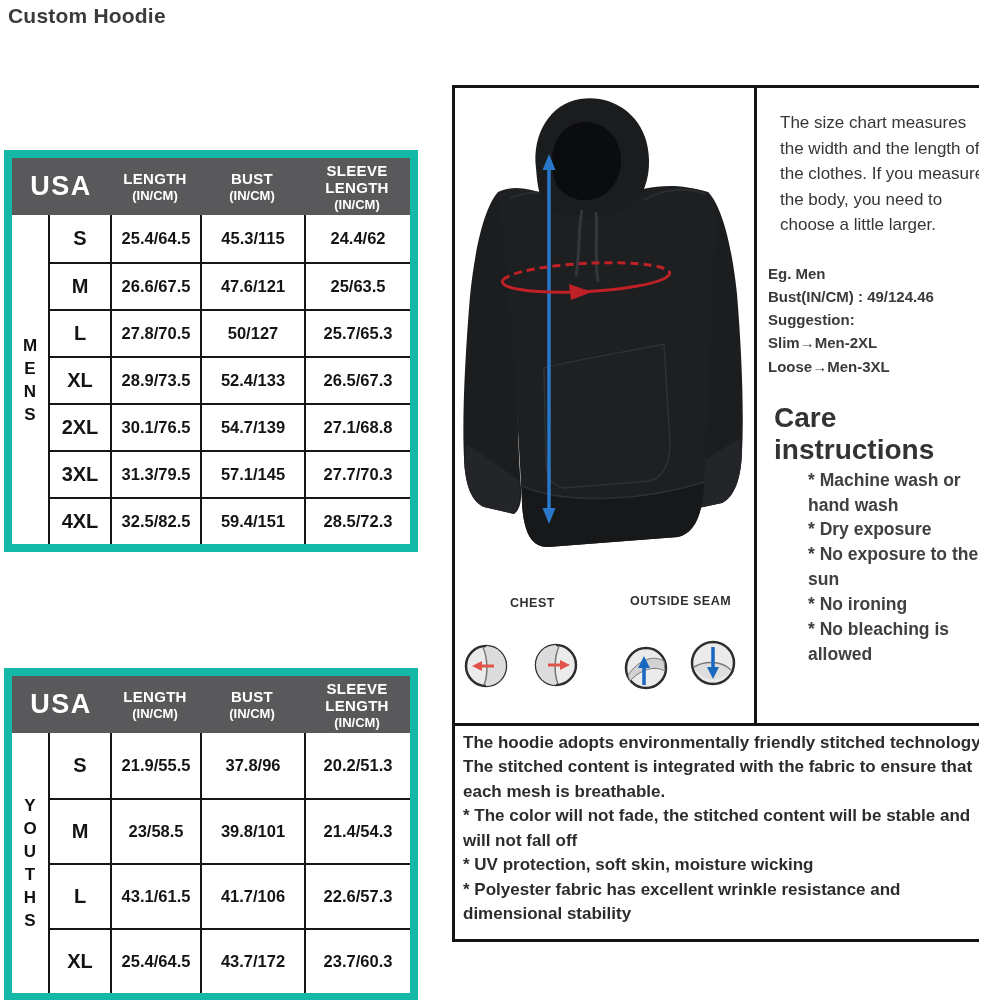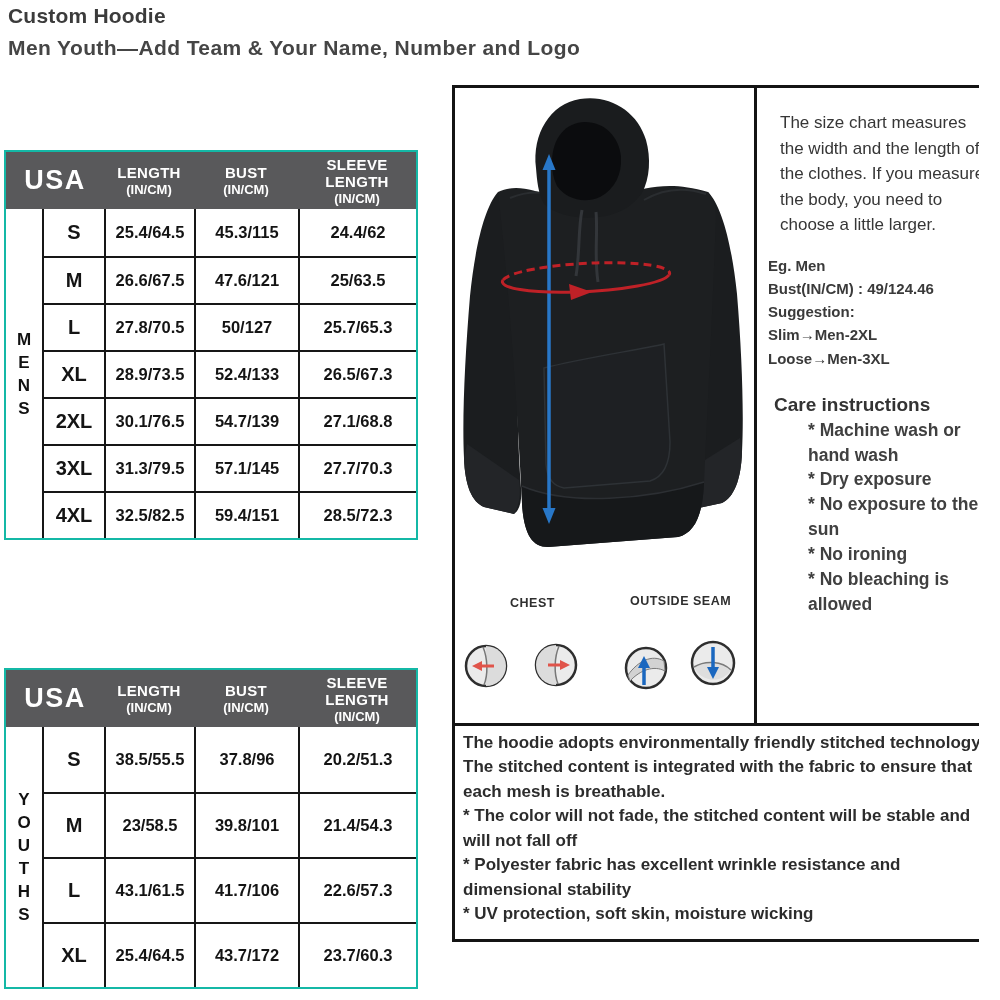--- a/index.html
+++ b/index.html
@@ -2,21 +2,21 @@
 <html><head>
 <meta charset="utf-8">
 <style>
   html,body{margin:0;padding:0;background:#fff;}
   .canvas{position:relative;width:979px;height:1000px;overflow:hidden;background:#ffffff;
           font-family:"Liberation Sans",sans-serif;color:#222;}
   
   .page-title{position:absolute;left:8px;top:4px;font-size:21px;font-weight:700;color:#3b3b3b;letter-spacing:.2px;}
   .page-subtitle{position:absolute;left:8px;top:36px;font-size:21px;font-weight:600;color:#454545;letter-spacing:.4px;}
   
-  .size-table{position:absolute;left:4px;width:414px;border:2px solid #14b8a6;background:#fff;box-sizing:border-box;}
+  .size-table{position:absolute;left:4px;width:414px;border:8px solid #14b8a6;background:#fff;box-sizing:border-box;}
   .size-table.mens{top:150px;}
   .size-table.youths{top:668px;}
   .thead{display:grid;grid-template-columns:98px 90px 104px 1fr;height:57px;background:#59595b;}
   .hc{display:flex;flex-direction:column;align-items:center;justify-content:center;color:#fff;text-align:center;}
   .hc .main{font-size:15px;font-weight:700;letter-spacing:.3px;}
   .hc .unit{font-size:13px;font-weight:700;margin-top:1px;}
   .hc.usa .main{font-size:27px;letter-spacing:1.5px;}
   .tbody{display:flex;}
   .glabel{width:36px;border-right:2px solid #161616;display:flex;align-items:center;justify-content:center;
           font-weight:700;font-size:17px;line-height:23px;white-space:pre-line;text-align:center;color:#111;}
@@ -33,35 +33,34 @@
                 border-top:3px solid #141414;border-left:3px solid #141414;box-sizing:border-box;background:#fff;}
   .panel-divider{position:absolute;left:299px;top:0;height:100%;width:0;border-left:3px solid #141414;}
   .hoodie-svg{position:absolute;left:3px;top:2px;}
   .icons-svg{position:absolute;left:3px;top:503px;}
   .diagram-label{position:absolute;font-size:12.5px;font-weight:700;color:#2f2f2f;letter-spacing:.5px;text-align:center;}
   .chest-label{left:20px;top:508px;width:115px;}
   .seam-label{left:148px;top:506px;width:155px;}
   .measure-col{position:absolute;left:313px;top:10px;width:232px;}
   .measure-title{font-size:22px;font-weight:700;color:#2b2b2b;text-align:center;margin:0 0 10px 0;}
   .measure-desc{font-size:17px;line-height:1.5;color:#363636;font-weight:500;margin:12px;}
-  .example-block{margin-top:16px;}
+  .example-block{margin-top:24px;}
   .example-block div{font-size:15px;font-weight:700;color:#3a3a3a;line-height:1.55;}
-  .care-title{font-size:19px;font-weight:600;color:#333;margin:24px 0 2px 6px;}
+  .care-title{font-size:28px;font-weight:600;color:#333;margin:24px 0 2px 6px;}
   .care-list div{font-size:17.5px;line-height:1.42;color:#404040;font-weight:700;margin-left:40px;}
   .fabric-panel{position:absolute;left:452px;top:723px;width:560px;height:219px;border:3px solid #141414;
                 box-sizing:border-box;background:#fff;padding:5px 10px 0 8px;}
   .fabric-panel div{font-size:17px;font-weight:600;color:#2c2c2c;line-height:1.44;}
 </style>
 </head>
 <body>
 
 <div class="canvas">
 
   <div class="page-title">Custom Hoodie</div>
-  <div class="page-subtitle">Men  Youth—Add Team &amp; Your Name, Number and Logo</div>
 
   <div class="size-table mens">
     <div class="thead">
       <div class="hc usa">
         <span class="main">USA</span>
       </div>
       <div class="hc">
         <span class="main">LENGTH</span>
         <span class="unit">(IN/CM)</span>
       </div>
@@ -132,21 +131,21 @@
     </div>
     <div class="tbody">
       <div class="glabel">Y
 O
 U
 T
 H
 S</div>
       <div class="tbody-grid">
           <div class="cell size-cell">S</div>
-          <div class="cell">38.5/55.5</div>
+          <div class="cell">21.9/55.5</div>
           <div class="cell">37.8/96</div>
           <div class="cell">20.2/51.3</div>
           <div class="cell size-cell">M</div>
           <div class="cell">23/58.5</div>
           <div class="cell">39.8/101</div>
           <div class="cell">21.4/54.3</div>
           <div class="cell size-cell">L</div>
           <div class="cell">43.1/61.5</div>
           <div class="cell">41.7/106</div>
           <div class="cell">22.6/57.3</div>
@@ -249,17 +248,17 @@
           <div class="care-line">* No exposure to the sun</div>
           <div class="care-line">* No ironing</div>
           <div class="care-line">* No bleaching is allowed</div>
         </div>
     </div>
   </div>
 
   <div class="fabric-panel">
       <div class="fabric-line">The hoodie adopts environmentally friendly stitched technology. The stitched content is integrated with the fabric to ensure that each mesh is breathable.</div>
       <div class="fabric-line">* The color will not fade, the stitched content will be stable and will not fall off</div>
+      <div class="fabric-line">* UV protection, soft skin, moisture wicking</div>
       <div class="fabric-line">* Polyester fabric has excellent wrinkle resistance and dimensional stability</div>
-      <div class="fabric-line">* UV protection, soft skin, moisture wicking</div>
     </div>
 
 </div>
 
 </body></html>

